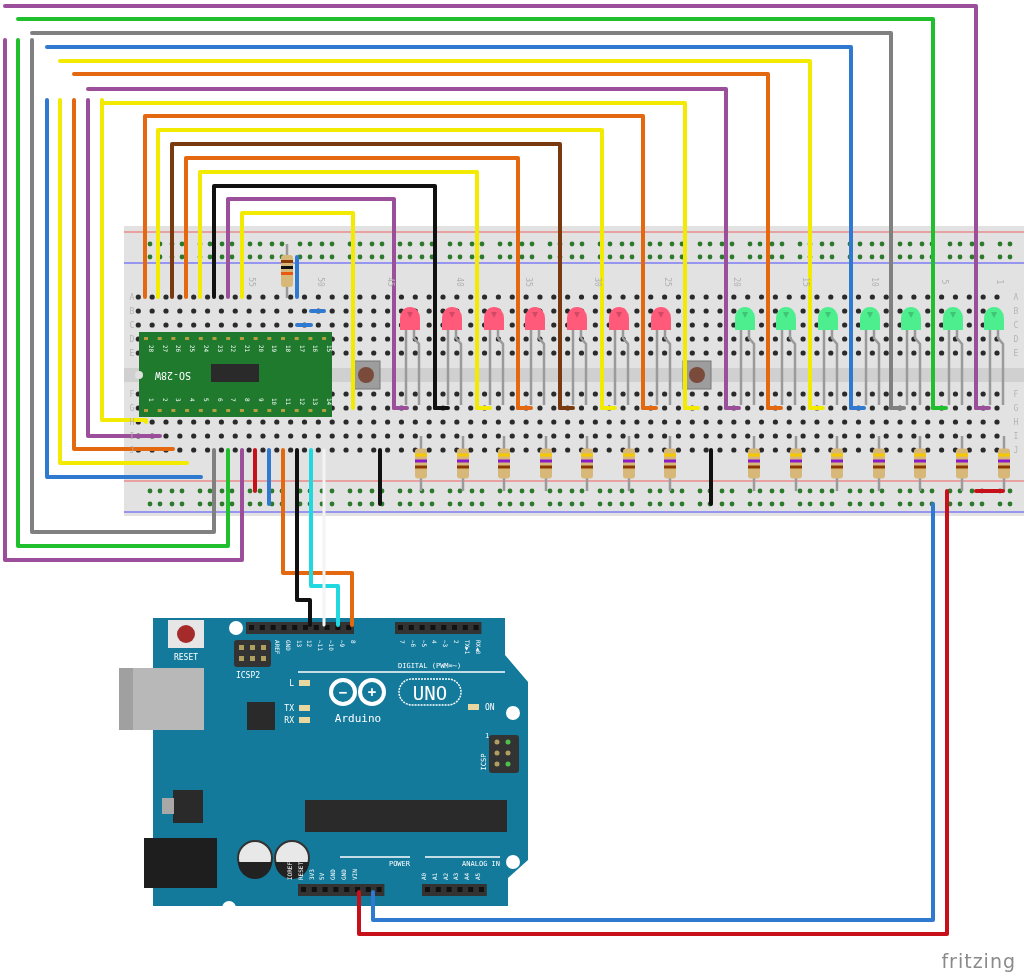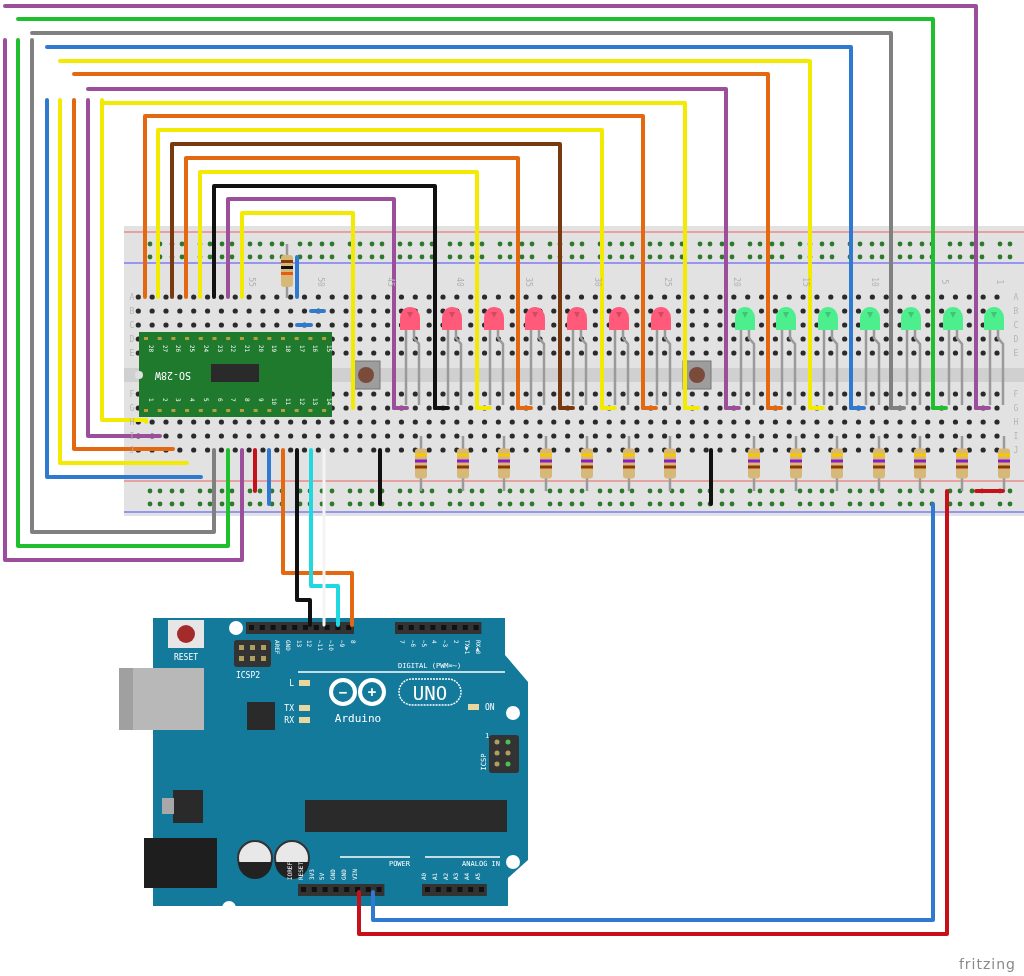--- a/index.html
+++ b/index.html
@@ -1,20 +1,20 @@
 <!DOCTYPE html>
 <html><head>
 <meta charset="utf-8">
 <style>
   html,body{margin:0;padding:0;background:#ffffff;}
   body{width:1024px;height:976px;overflow:hidden;position:relative;font-family:"DejaVu Sans Mono","Liberation Mono",monospace;}
   #stage{position:absolute;left:0;top:0;width:1024px;height:976px;}
   svg text{font-family:"DejaVu Sans Mono","Liberation Mono",monospace;}
   .lbl-white{fill:#ffffff;}
-  .fritz{position:absolute;right:8px;bottom:4px;font-family:"DejaVu Sans","Liberation Sans",sans-serif;font-size:14px;color:#8a8a8a;letter-spacing:1px;}
+  .fritz{position:absolute;right:8px;bottom:4px;font-family:"DejaVu Sans","Liberation Sans",sans-serif;font-size:19px;color:#8a8a8a;letter-spacing:1px;}
 </style>
 </head>
 <body>
 
 <div id="stage">
 <svg id="svg" width="1024" height="976" viewBox="0 0 1024 976" xmlns="http://www.w3.org/2000/svg">
   <g id="g-board">
         <rect x="124" y="226" width="900" height="290" fill="#e2e2e2"></rect>
         <rect x="124" y="368" width="900" height="14" fill="#d0d0d0"></rect>
         <line x1="124" y1="232" x2="1024" y2="232" stroke="#ee6060" stroke-width="1"></line>

